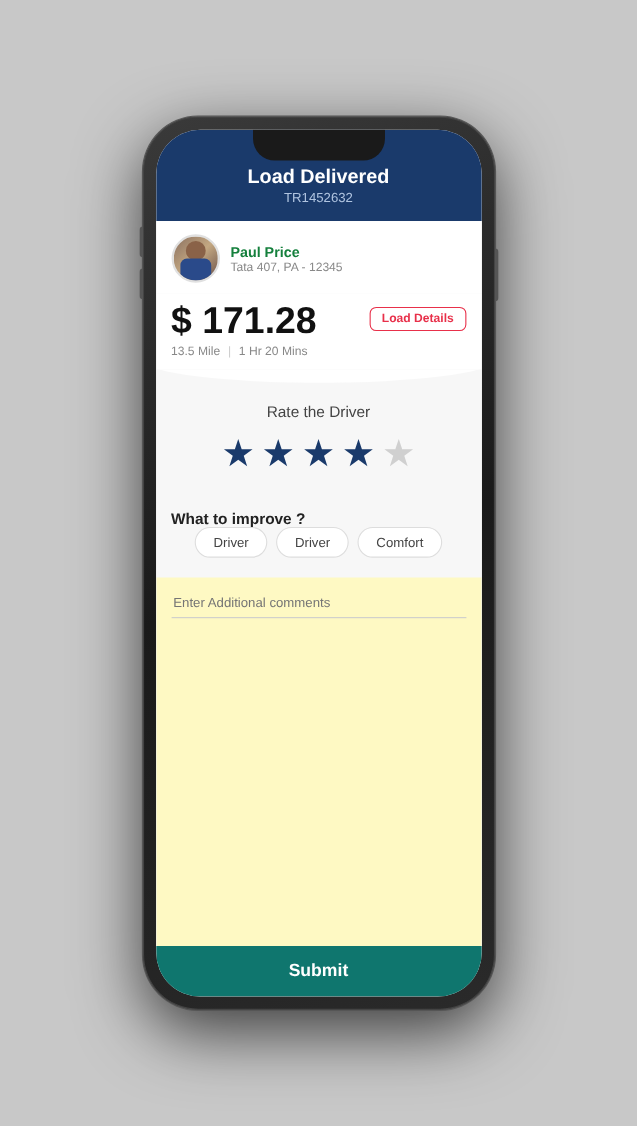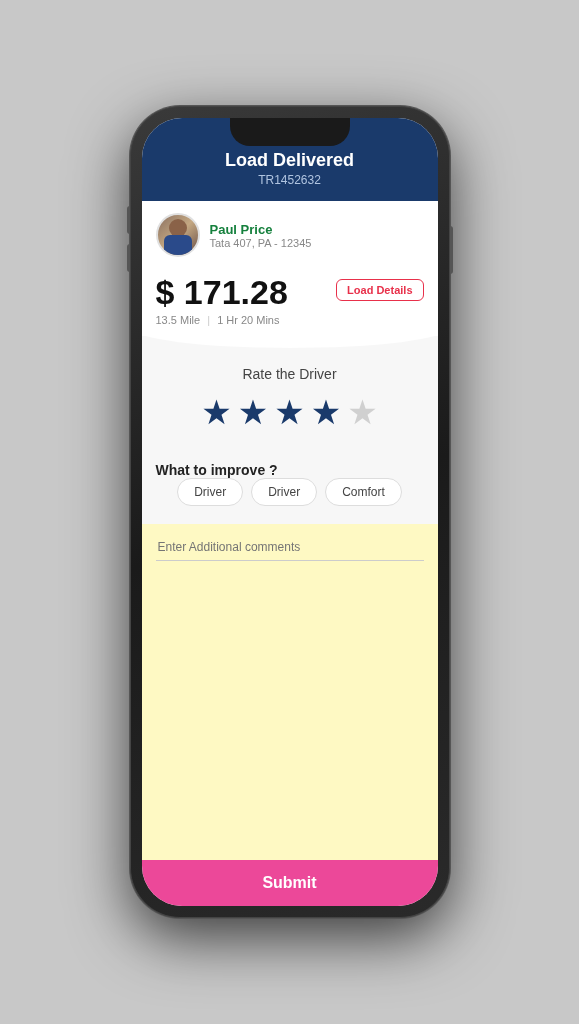--- a/index.html
+++ b/index.html
@@ -278,21 +278,21 @@
       border-bottom: 1.5px solid #ccc;
       background: transparent;
       padding: 6px 2px;
       font-size: 12px;
       color: #888;
       outline: none;
     }
 
     
     .footer {
-      background: #ec4899;
+      background: #0f766e;
       padding: 14px;
       text-align: center;
       flex-shrink: 0;
     }
 
     .submit-btn {
       background: transparent;
       border: none;
       color: #fff;
       font-size: 16px;

